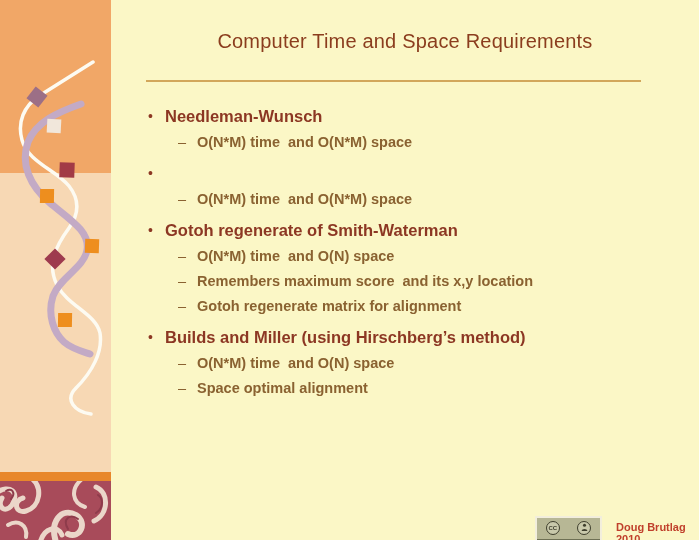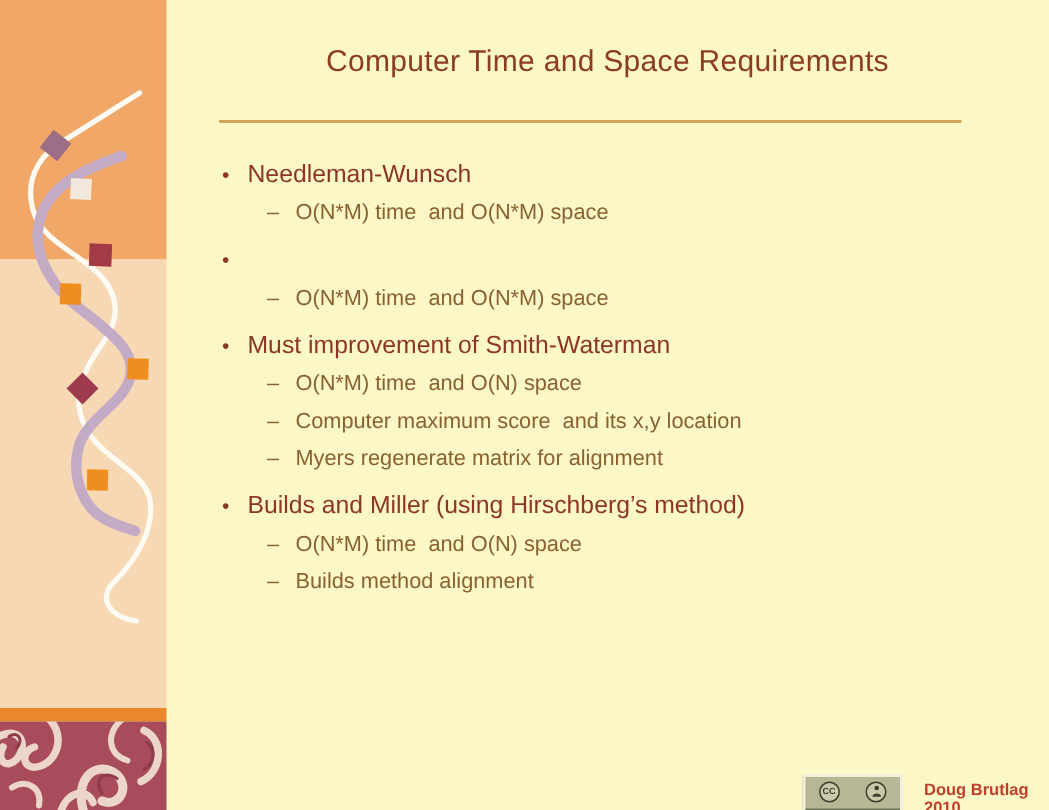--- a/index.html
+++ b/index.html
@@ -23,21 +23,21 @@
     position:absolute;left:0;top:30px;width:588px;text-align:center;
     font-size:20px;letter-spacing:.2px;
     color:var(--c-title_text,#8B3D1E);
   }
   .title-rule{
     position:absolute;left:35px;top:80px;width:495px;height:2px;
     background:var(--c-rule,#D2A75B);
   }
   .bullets{position:absolute;left:37px;top:95px;width:540px;}
   .row{display:flex;align-items:flex-start;}
-  .row .txt{white-space:pre-wrap;}
+  .row .txt{white-space:pre-wrap;font-weight:bold;}
   .l1{margin-top:11px;font-size:16.5px;line-height:21px;color:var(--c-bullet1_text,#8C3723);}
   .l1 .marker{width:17px;flex:none;font-size:14px;}
   .l2{margin-top:6px;margin-left:30px;font-size:14.5px;line-height:19px;color:var(--c-bullet2_text,#8A6231);}
   .l2 .marker{width:19px;flex:none;}
   
   .cc-badge{
     position:absolute;left:535px;top:516px;width:63px;height:28px;
     background:var(--c-cc_bg,#B7B795);
     border:2px solid #F2EEDC;
     box-sizing:content-box;
@@ -127,45 +127,45 @@
     </div>
     <div class="row l1">
       <span class="marker">•</span>
     </div>
     <div class="row l2">
       <span class="marker">–</span>
       <span class="txt">O(N*M) time  and O(N*M) space</span>
     </div>
     <div class="row l1">
       <span class="marker">•</span>
-      <span class="txt">Must improvement of Smith-Waterman</span>
+      <span class="txt">Gotoh regenerate of Smith-Waterman</span>
     </div>
     <div class="row l2">
       <span class="marker">–</span>
       <span class="txt">O(N*M) time  and O(N) space</span>
     </div>
     <div class="row l2">
       <span class="marker">–</span>
-      <span class="txt">Computer maximum score  and its x,y location</span>
+      <span class="txt">Remembers maximum score  and its x,y location</span>
     </div>
     <div class="row l2">
       <span class="marker">–</span>
-      <span class="txt">Myers regenerate matrix for alignment</span>
+      <span class="txt">Gotoh regenerate matrix for alignment</span>
     </div>
     <div class="row l1">
       <span class="marker">•</span>
       <span class="txt">Builds and Miller (using Hirschberg’s method)</span>
     </div>
     <div class="row l2">
       <span class="marker">–</span>
       <span class="txt">O(N*M) time  and O(N) space</span>
     </div>
     <div class="row l2">
       <span class="marker">–</span>
-      <span class="txt">Builds method alignment</span>
+      <span class="txt">Space optimal alignment</span>
     </div>
   </div>
 </div>
 
 <div class="cc-badge">
   <div class="cc-icons">
     <div class="cc-circle">CC</div>
     <div class="cc-circle">
       <svg width="9" height="9" viewBox="0 0 10 10">
           <circle cx="5" cy="2.6" r="1.7" fill="#3E3E2C"></circle>

